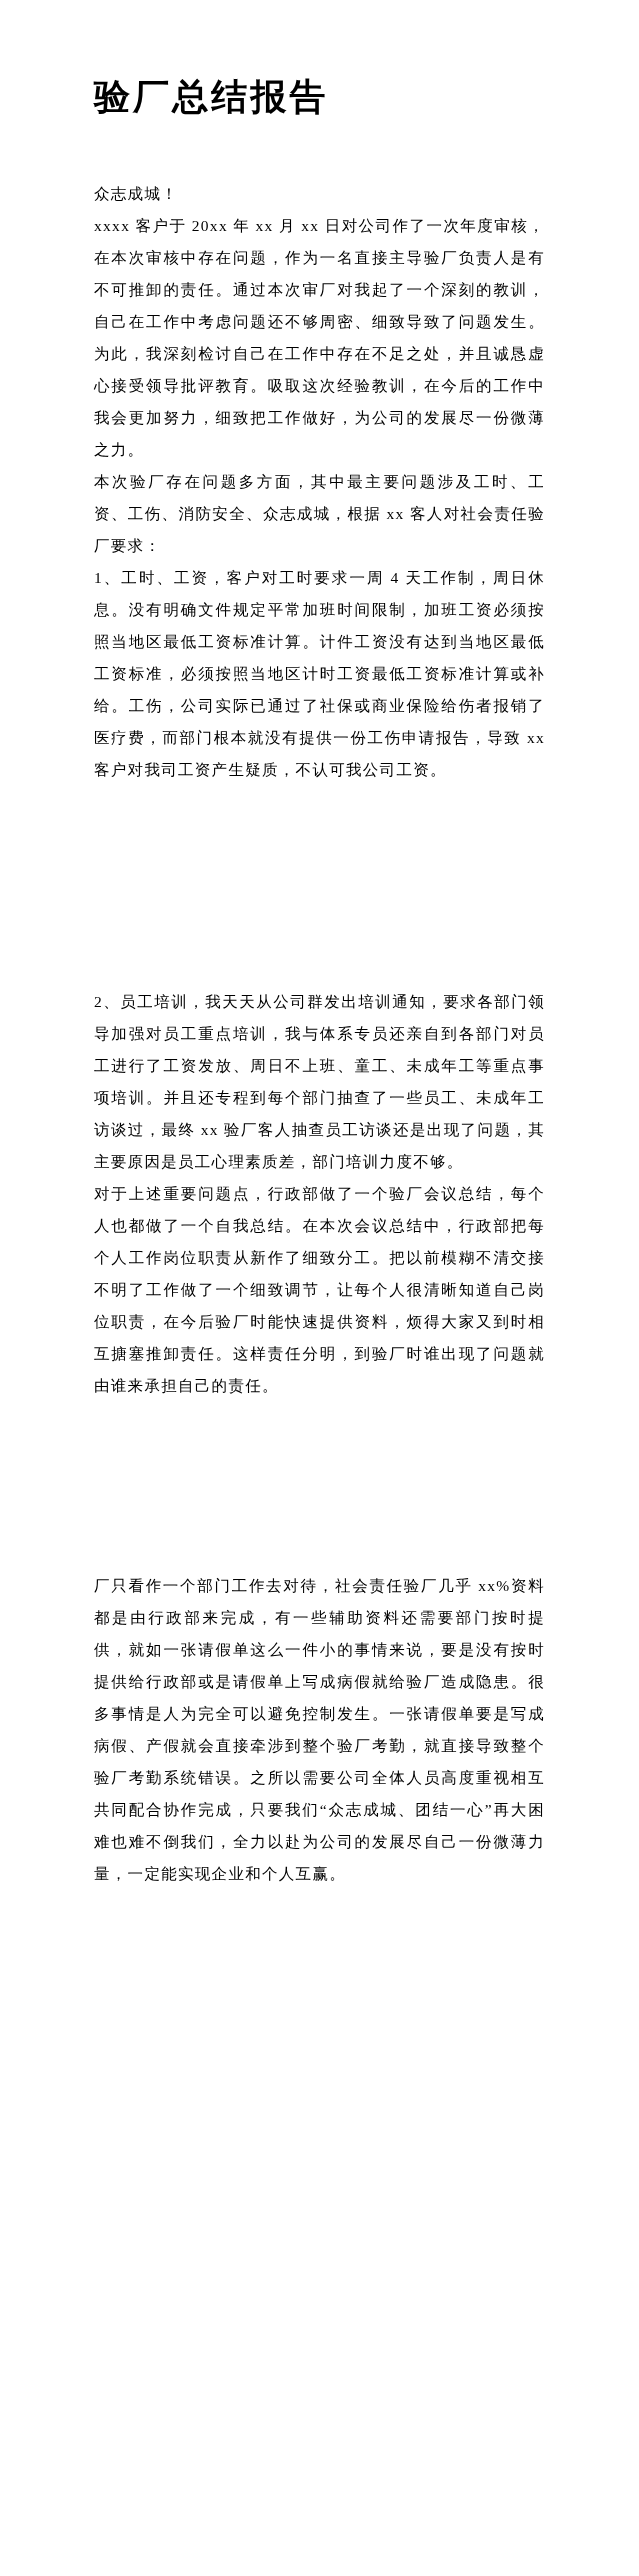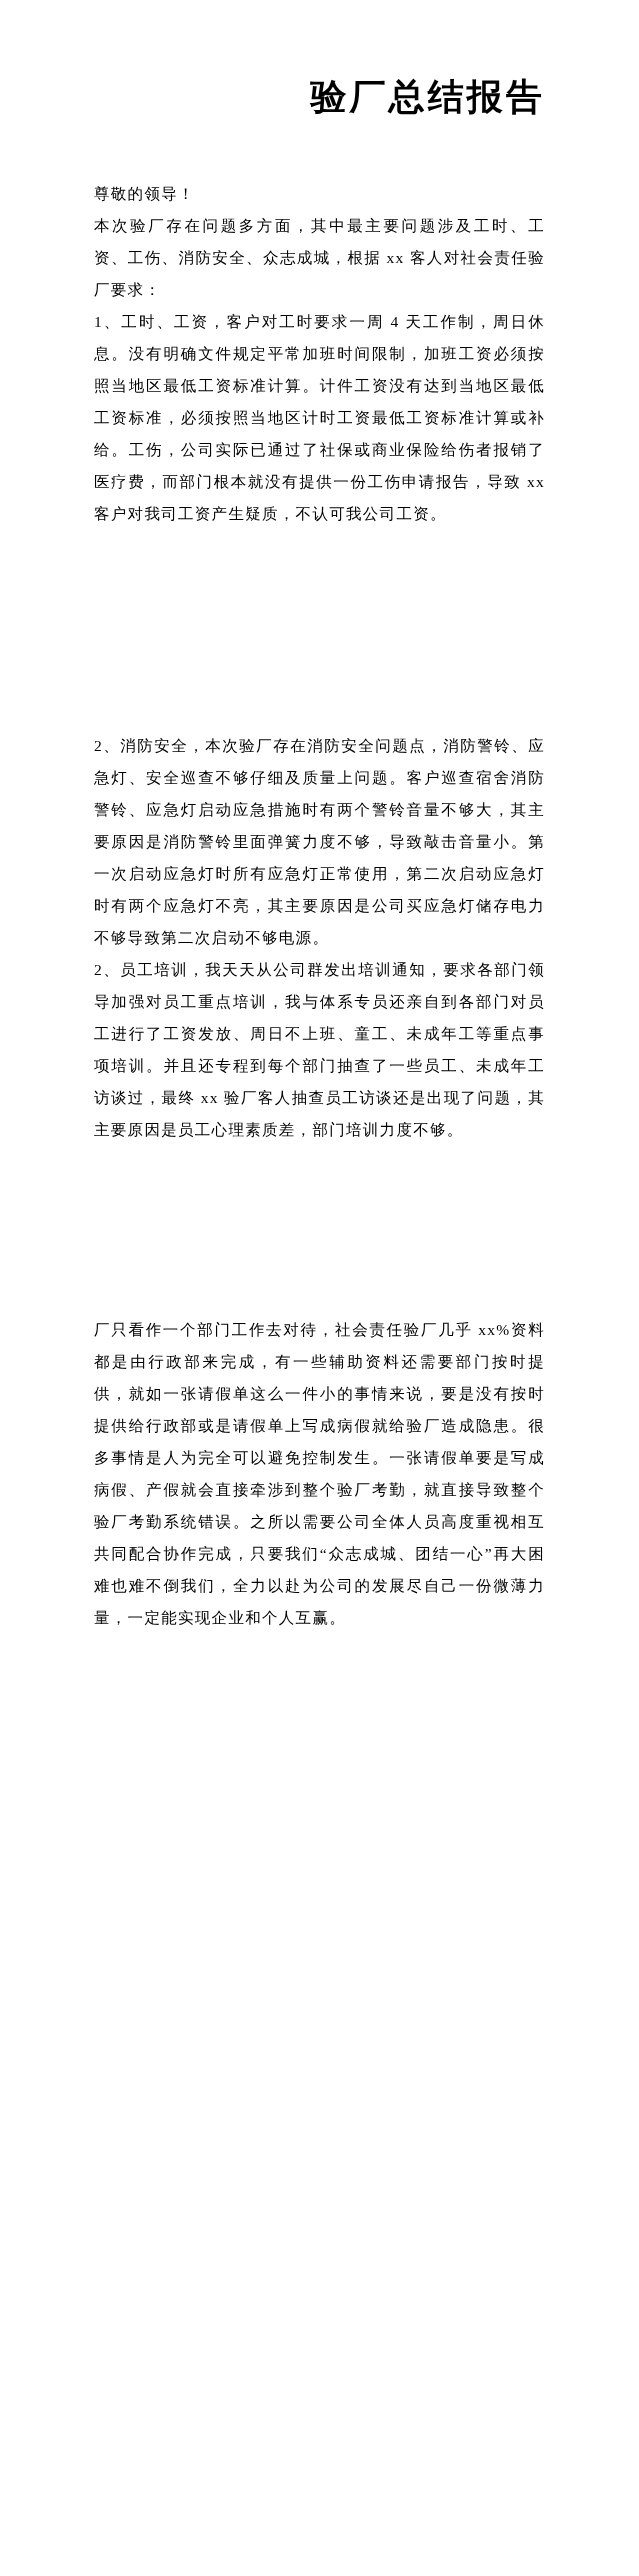--- a/index.html
+++ b/index.html
@@ -17,21 +17,21 @@
     padding: 77px 94px 0 94px;
     overflow: hidden;
     font-family: "Liberation Serif", "DejaVu Serif", serif;
     color: #000000;
   }
   .doc-title {
     margin: 0;
     font-size: 36px;
     line-height: 40px;
     font-weight: bold;
-    text-align: right;
+    text-align: left;
     letter-spacing: 3.1px;
     color: #000000;
     font-family: "Liberation Serif", "DejaVu Serif", serif;
   }
   .body-block {
     width: 451px;
   }
   .body-block.first {
     margin-top: 61px;
   }
@@ -49,30 +49,31 @@
   .gap-b { height: 168px; }
 </style>
 </head>
 <body>
 
 <div class="page">
 
   <h1 class="doc-title">验厂总结报告</h1>
 
   <div class="body-block first">
-    <p>尊敬的领导！</p>
+    <p>众志成城！</p>
+    <p>xxxx 客户于 20xx 年 xx 月 xx 日对公司作了一次年度审核，在本次审核中存在问题，作为一名直接主导验厂负责人是有不可推卸的责任。通过本次审厂对我起了一个深刻的教训，自己在工作中考虑问题还不够周密、细致导致了问题发生。为此，我深刻检讨自己在工作中存在不足之处，并且诚恳虚心接受领导批评教育。吸取这次经验教训，在今后的工作中我会更加努力，细致把工作做好，为公司的发展尽一份微薄之力。</p>
     <p>本次验厂存在问题多方面，其中最主要问题涉及工时、工资、工伤、消防安全、众志成城，根据 xx 客人对社会责任验厂要求：</p>
     <p>1、工时、工资，客户对工时要求一周 4 天工作制，周日休息。没有明确文件规定平常加班时间限制，加班工资必须按照当地区最低工资标准计算。计件工资没有达到当地区最低工资标准，必须按照当地区计时工资最低工资标准计算或补给。工伤，公司实际已通过了社保或商业保险给伤者报销了医疗费，而部门根本就没有提供一份工伤申请报告，导致 xx 客户对我司工资产生疑质，不认可我公司工资。</p>
   </div>
 
   <div class="gap-a"></div>
 
   <div class="body-block">
-    <p>2、消防安全，本次验厂存在消防安全问题点，消防警铃、应急灯、安全巡查不够仔细及质量上问题。客户巡查宿舍消防警铃、应急灯启动应急措施时有两个警铃音量不够大，其主要原因是消防警铃里面弹簧力度不够，导致敲击音量小。第一次启动应急灯时所有应急灯正常使用，第二次启动应急灯时有两个应急灯不亮，其主要原因是公司买应急灯储存电力不够导致第二次启动不够电源。</p>
     <p>2、员工培训，我天天从公司群发出培训通知，要求各部门领导加强对员工重点培训，我与体系专员还亲自到各部门对员工进行了工资发放、周日不上班、童工、未成年工等重点事项培训。并且还专程到每个部门抽查了一些员工、未成年工访谈过，最终 xx 验厂客人抽查员工访谈还是出现了问题，其主要原因是员工心理素质差，部门培训力度不够。</p>
+    <p>对于上述重要问题点，行政部做了一个验厂会议总结，每个人也都做了一个自我总结。在本次会议总结中，行政部把每个人工作岗位职责从新作了细致分工。把以前模糊不清交接不明了工作做了一个细致调节，让每个人很清晰知道自己岗位职责，在今后验厂时能快速提供资料，烦得大家又到时相互搪塞推卸责任。这样责任分明，到验厂时谁出现了问题就由谁来承担自己的责任。</p>
   </div>
 
   <div class="gap-b"></div>
 
   <div class="body-block">
     <p>厂只看作一个部门工作去对待，社会责任验厂几乎 xx%资料都是由行政部来完成，有一些辅助资料还需要部门按时提供，就如一张请假单这么一件小的事情来说，要是没有按时提供给行政部或是请假单上写成病假就给验厂造成隐患。很多事情是人为完全可以避免控制发生。一张请假单要是写成病假、产假就会直接牵涉到整个验厂考勤，就直接导致整个验厂考勤系统错误。之所以需要公司全体人员高度重视相互共同配合协作完成，只要我们“众志成城、团结一心”再大困难也难不倒我们，全力以赴为公司的发展尽自己一份微薄力量，一定能实现企业和个人互赢。</p>
   </div>
 
 </div>
 

